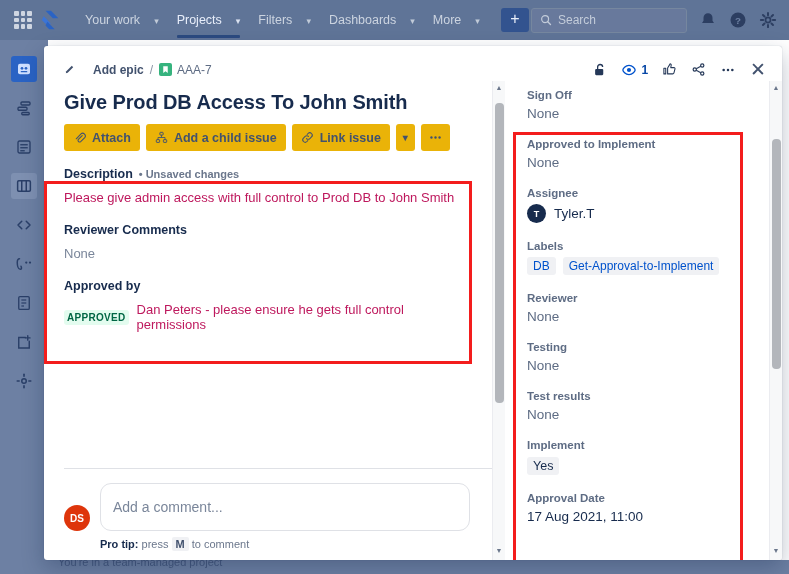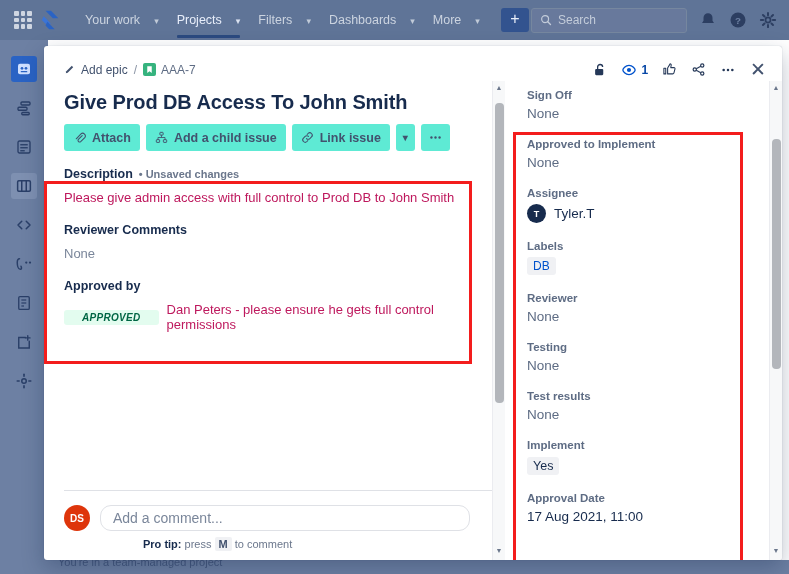--- a/index.html
+++ b/index.html
@@ -92,21 +92,21 @@
     position: absolute; left: 44px; top: 46px; width: 738px; height: 514px;
     background: #fff; border-radius: 3px;
     box-shadow: 0 8px 22px rgba(9,30,66,.28), 0 0 1px rgba(9,30,66,.35);
     display: flex; flex-direction: column; overflow: hidden;
   }
   .modal-top {
     display: flex; align-items: center; padding: 14px 16px 2px 20px;
     flex-shrink: 0;
   }
   .breadcrumb { display: flex; align-items: center; gap: 6px; font-size: 12px; color: #42526e; }
-  .bc-link { display:flex; align-items:center; gap:6px; color:#42526e; font-weight:400; cursor:pointer;justify-content:space-between;}
+  .bc-link { display:flex; align-items:center; gap:18px; color:#42526e; font-weight:700; cursor:pointer;justify-content:space-between;}
   .bc-sep { color: #8993a4; }
   .bc-issue { display:flex; align-items:center; gap:5px; color:#5e6c84; cursor:pointer;}
   .story-icon { width:13px; height:13px; background:#36b37e; border-radius:2px; display:flex;align-items:center;justify-content:center;}
   .story-icon svg{display:block}
   .bc-issue-key { text-decoration: none; }
 
   .modal-actions { margin-left: auto; display: flex; align-items: center; gap: 14px; color: #42526e; }
   .act-ico { cursor: pointer; display: flex; align-items: center; gap: 4px; color: #0747a6;}
   .watch-count { font-size: 12px; color: #0747a6; font-weight: 600; }
   .close-x { font-size: 19px; color: #42526e; cursor: pointer; line-height: 1; }
@@ -114,57 +114,57 @@
   .modal-body { flex: 1; display: flex; min-height: 0; }
 
   
   .col-left {
     width: 448px; padding: 4px 0 0 20px;
     position: relative; display: flex; flex-direction: column; min-height: 0;
   }
   .issue-title { font-size: 20px; color: #172b4d; font-weight: 600; letter-spacing: -.1px; margin: 6px 0 10px; }
   .btn-row { display: flex; align-items: center; gap: 6px; margin-bottom: 16px; }
   .jbtn {
-    height: 27px; background: #5eead4; border-radius: 3px;
+    height: 27px; background: #eab308; border-radius: 3px;
     display: flex; align-items: center; gap: 6px; padding: 0 9px;
     font-size: 12.5px; color: #42526e; font-weight: 600; cursor: pointer; justify-content: space-between;
   }
   .jbtn.icononly { padding: 0 7px; }
 
   .redbox {
     position: absolute; border: 3px solid #f31d1d; pointer-events: none;
   }
   #desc-redbox { left: 0px; top: 100px; width: 428px; height: 183px; }
 
   .content-scroll { flex: 1; overflow: hidden; position: relative; padding-right: 22px; }
   .fieldblock { margin-bottom: 18px; }
   .flabel { font-size: 12.5px; color: #172b4d; font-weight: 700; margin-bottom: 9px; display:flex; align-items:center; gap:6px;}
   .unsaved { font-size: 11px; font-weight: 600; color: #6b778c; }
   .ftext { font-size: 13px; color: #be185d; }
   .ftext.none { color: #7a869a; }
   .approved-row { display: flex; align-items: center; gap: 8px; }
   .chip-approved {
     background: #e3fcef; color: #064; font-size: 10px; font-weight: 700;
-    padding: 2px 18px; border-radius: 3px; letter-spacing: .3px; font-style: italic;
+    padding: 2px 3px; border-radius: 3px; letter-spacing: .3px;
   }
 
   .comment-area { border-top: 1px solid #dfe1e6; padding: 14px 22px 10px 0; flex-shrink:0; }
   .comment-row { display: flex; align-items: flex-end; gap: 10px; }
   .avatar-ds {
     width: 26px; height: 26px; border-radius: 50%; background: #de350b; color: #fff;
     font-size: 10px; font-weight: 700; display: flex; align-items: center; justify-content: center;
     flex-shrink: 0;
   }
   .comment-input {
-    flex: 1; height: 26px; border: 1px solid #dfe1e6; border-radius: 11px;
+    flex: 1; height: 48px; border: 1px solid #dfe1e6; border-radius: 11px;
     background: #fff; display: flex; align-items: center; padding: 0 12px;
     font-size: 14px; color: #7a869a;
   }
   .protip { font-size: 11px; color: #6b778c; margin: 7px 0 0 36px; }
-  .protip b { color: #172b4d; margin-left: 43px; }
+  .protip b { color: #172b4d; }
   .kbd { background: #f0f1f4; border-radius: 2px; padding: 1px 4px; font-weight: 700; color:#42526e; }
 
   
   .vscroll {
     width: 13px; background: #f7f8f9; border-left: 1px solid #ebecf0;
     display: flex; flex-direction: column; align-items: center;
     flex-shrink: 0; position: relative;
   }
   .vscroll .arrow { font-size: 7px; color: #6b778c; line-height: 1; padding: 3px 0; }
   .vscroll .arrow.bottom { position: absolute; bottom: 3px; }
@@ -517,20 +517,21 @@
           <div class="assignee-row">
             <span class="av-circle">T</span>
             <span class="sval">Tyler.T</span>
           </div>
         </div>
 
         <div class="sfield">
           <div class="slabel">Labels</div>
           <div class="labels-row">
             <span class="lbl-chip">DB</span>
+            <span class="lbl-chip">Get-Approval-to-Implement</span>
           </div>
         </div>
 
         <div class="sfield">
           <div class="slabel">Reviewer</div>
           <div class="sval none">None</div>
         </div>
 
         <div class="sfield">
           <div class="slabel">Testing</div>

